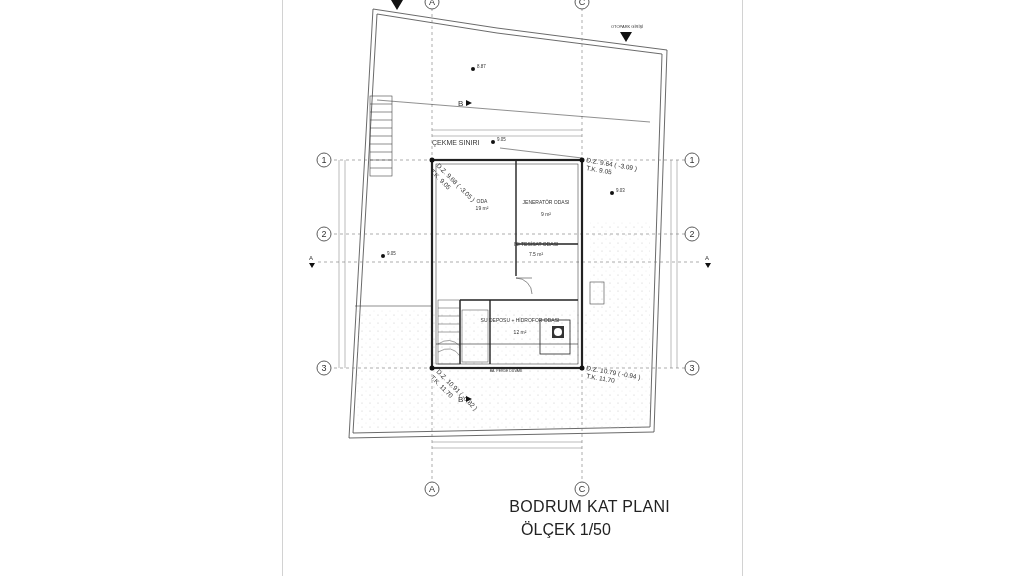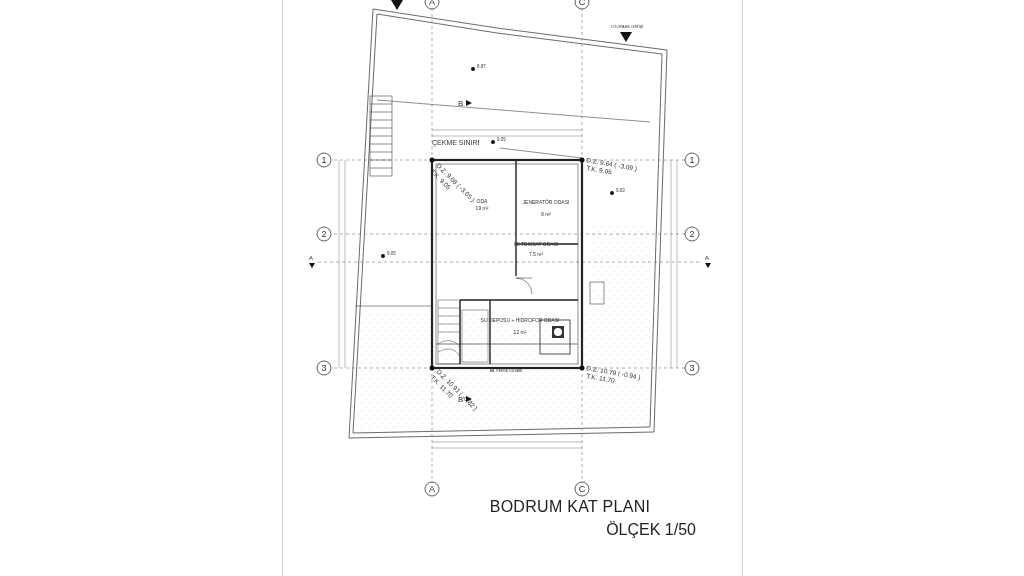--- a/index.html
+++ b/index.html
@@ -1,20 +1,20 @@
 <!DOCTYPE html>
 <html><head>
 <meta charset="utf-8">
 <style>
   html, body { margin:0; padding:0; background:#ffffff; }
   body { width:1024px; height:576px; position:relative; overflow:hidden; font-family:"Liberation Sans", sans-serif; }
   .sheet { position:absolute; left:282px; top:0; width:459px; height:576px; background:#ffffff; border-left:1px solid #d2d2d2; border-right:1px solid #d2d2d2; }
   svg { position:absolute; left:0; top:0; }
-  .title { position:absolute; left:470px; top:498px; width:200px; text-align:center; font-size:16px; color:#222; letter-spacing:0.3px; }
-  .scale { position:absolute; left:496px; top:521px; width:200px; text-align:right; font-size:16px; color:#222; }
+  .title { position:absolute; left:470px; top:498px; width:200px; text-align:right; font-size:16px; color:#222; letter-spacing:0.3px; }
+  .scale { position:absolute; left:466px; top:521px; width:200px; text-align:center; font-size:16px; color:#222; }
   .t { font-family:"Liberation Sans", sans-serif; fill:#333; }
 </style>
 </head>
 <body>
 
 <div class="sheet"></div>
 
 <svg width="1024" height="576" viewBox="0 0 1024 576">
   <defs>
     <pattern id="dots" width="8" height="8" patternUnits="userSpaceOnUse">

